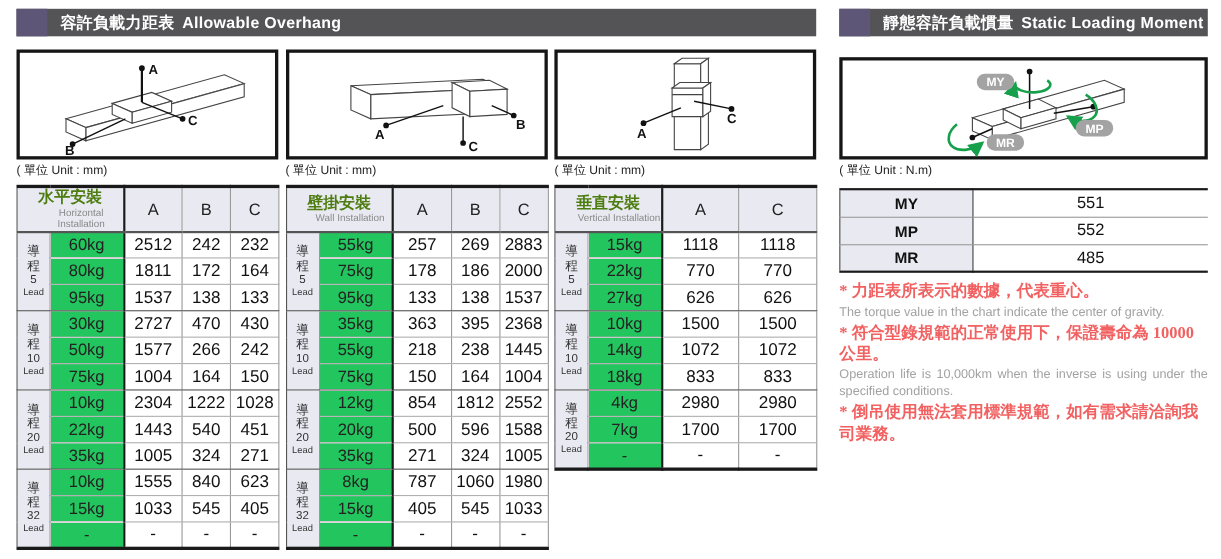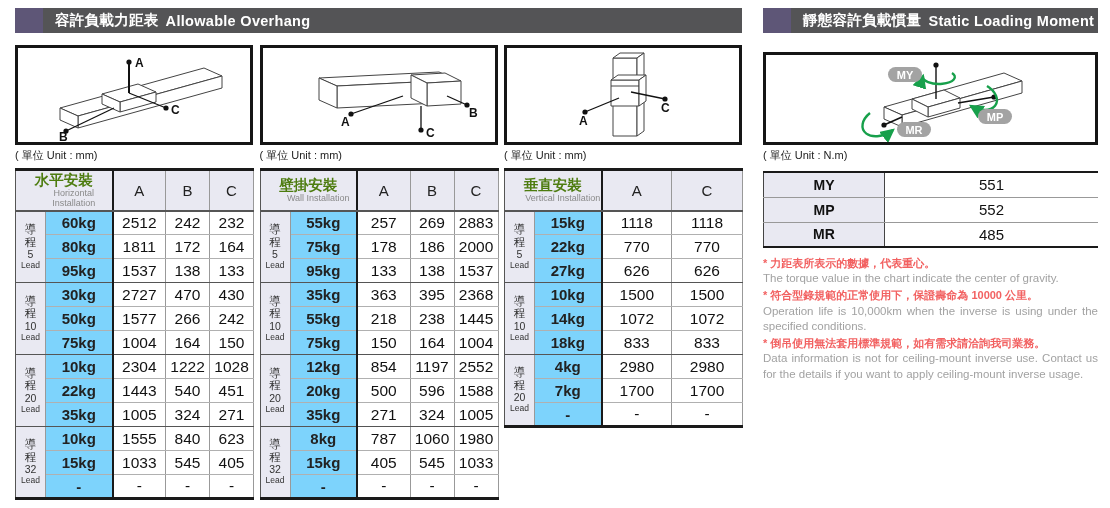--- a/index.html
+++ b/index.html
@@ -28,37 +28,37 @@
   .ohtable tr.hrow{height:41px;}
   .ohtable th,.ohtable td{padding:0;text-align:center;vertical-align:middle;overflow:hidden;}
   .insthead{background:#e9e9f2;border-left:1px solid #555;border-right:2px solid #1a1a1a;border-bottom:2px solid #555;}
   .inst-zh{font-size:14.5px;font-weight:bold;color:#4d7c0f;line-height:1.15;}
   .inst-en{font-size:9px;font-weight:normal;color:#8a8a8a;line-height:1.1;margin-left:20px;}
   .colhead{background:#e9e9f2;border-right:1px solid #999;border-bottom:2px solid #555;font-size:15px;font-weight:normal;color:#222;}
   .gcell{background:#e9e9f2;border-left:1px solid #555;border-right:1px solid #999;line-height:1;}
   .g-zh{font-size:11.5px;line-height:1.08;color:#333;}
   .g-num{font-size:10.5px;line-height:1.15;color:#333;}
   .g-en{font-size:8.5px;line-height:1.2;color:#333;}
-  .loadcell{background:#7dd3fc;border-right:2px solid #1a1a1a;border-bottom:1px solid #b0b0b0;font-weight:bold;font-size:15px;color:#222;}
+  .loadcell{background:#22c55e;border-right:2px solid #1a1a1a;border-bottom:1px solid #b0b0b0;font-weight:normal;font-size:15px;color:#222;}
   .val{border-right:1px solid #999;border-bottom:1px solid #b0b0b0;font-size:15.5px;color:#111;}
   tr.glast .loadcell, tr.glast .val, tr.glast + tr td.gcell{border-bottom:1.5px solid #555;}
   .ohtable td.gcell{border-bottom:1.5px solid #555;}
   tr.tlast .loadcell, tr.tlast .val{border-bottom:none;}
 
   
   .mtable{width:100%;border-collapse:collapse;margin-top:7px;border-top:2.5px solid #1a1a1a;border-bottom:2.5px solid #1a1a1a;}
   .mtable tr{height:25px;}
   .mtable td{text-align:center;border-bottom:1px solid #999;padding:0;}
   .mtable tr:last-child td{border-bottom:none;}
   .mlabel{width:120px;background:#e9e9f2;font-weight:bold;font-size:14px;border-left:1px solid #444;border-right:1.5px solid #444;color:#111;}
   .mval{font-size:15px;color:#111;}
 
   
   .notes{margin-top:8px;}
-  .note-zh{color:#f26161;font-weight:bold;font-size:11px;margin:2px 0 1px 0;line-height:1.3;}
+  .note-zh{color:#f26161;font-weight:bold;font-size:15px;margin:2px 0 1px 0;line-height:1.3;font-family:Liberation Serif, serif;}
   .note-en{color:#a2a2a2;font-size:11.5px;margin:0 0 1px 0;line-height:1.32;text-align:justify;}
 </style>
 </head>
 <body>
 
 <div class="sec-left">
   <div class="bar">
     <span class="accent"></span>
     <span class="bartxt">
       <span>容許負載力距表</span>
@@ -315,21 +315,21 @@
               </tr>
               <tr class="">
                 <td class="gcell" rowspan="3">
                   <div class="g-zh">導</div>
                   <div class="g-zh">程</div>
                   <div class="g-num">20</div>
                   <div class="g-en">Lead</div>
                 </td>
                 <td class="loadcell">12kg</td>
                 <td class="val">854</td>
-                <td class="val">1197</td>
+                <td class="val">1812</td>
                 <td class="val">2552</td>
               </tr>
               <tr class="">
                 <td class="loadcell">20kg</td>
                 <td class="val">500</td>
                 <td class="val">596</td>
                 <td class="val">1588</td>
               </tr>
               <tr class="glast">
                 <td class="loadcell">35kg</td>
@@ -550,15 +550,14 @@
     </tr>
   </tbody>
     </table>
 
   <div class="notes">
     <p class="note-zh">* 力距表所表示的數據，代表重心。</p>
     <p class="note-en">The torque value in the chart indicate the center of gravity.</p>
     <p class="note-zh">* 符合型錄規範的正常使用下，保證壽命為 10000 公里。</p>
     <p class="note-en">Operation life is 10,000km when the inverse is using under the specified conditions.</p>
     <p class="note-zh">* 倒吊使用無法套用標準規範，如有需求請洽詢我司業務。</p>
-    <p class="note-en">Data information is not for ceiling-mount inverse use. Contact us for the details if you want to apply ceiling-mount inverse usage.</p>
   </div>
 </div>
 
 </body></html>

